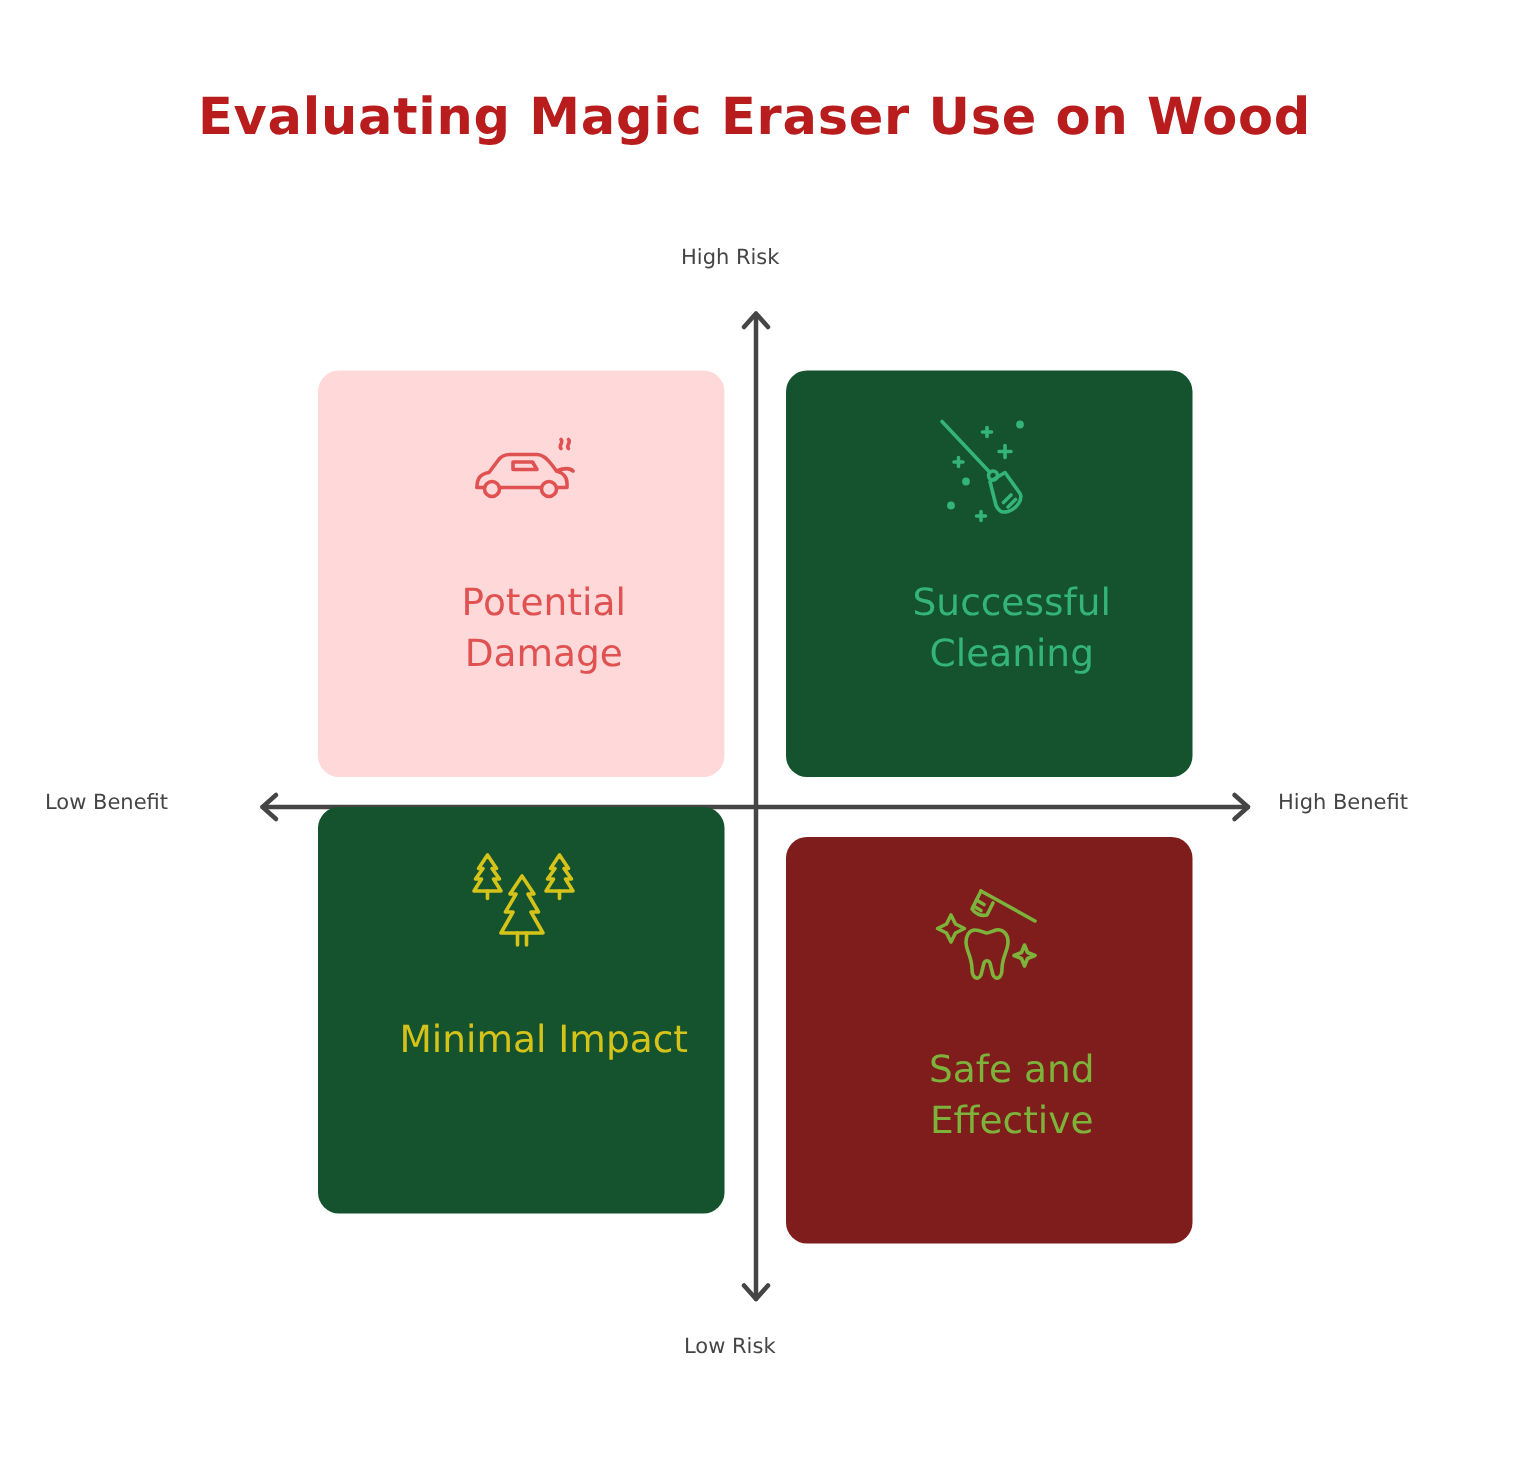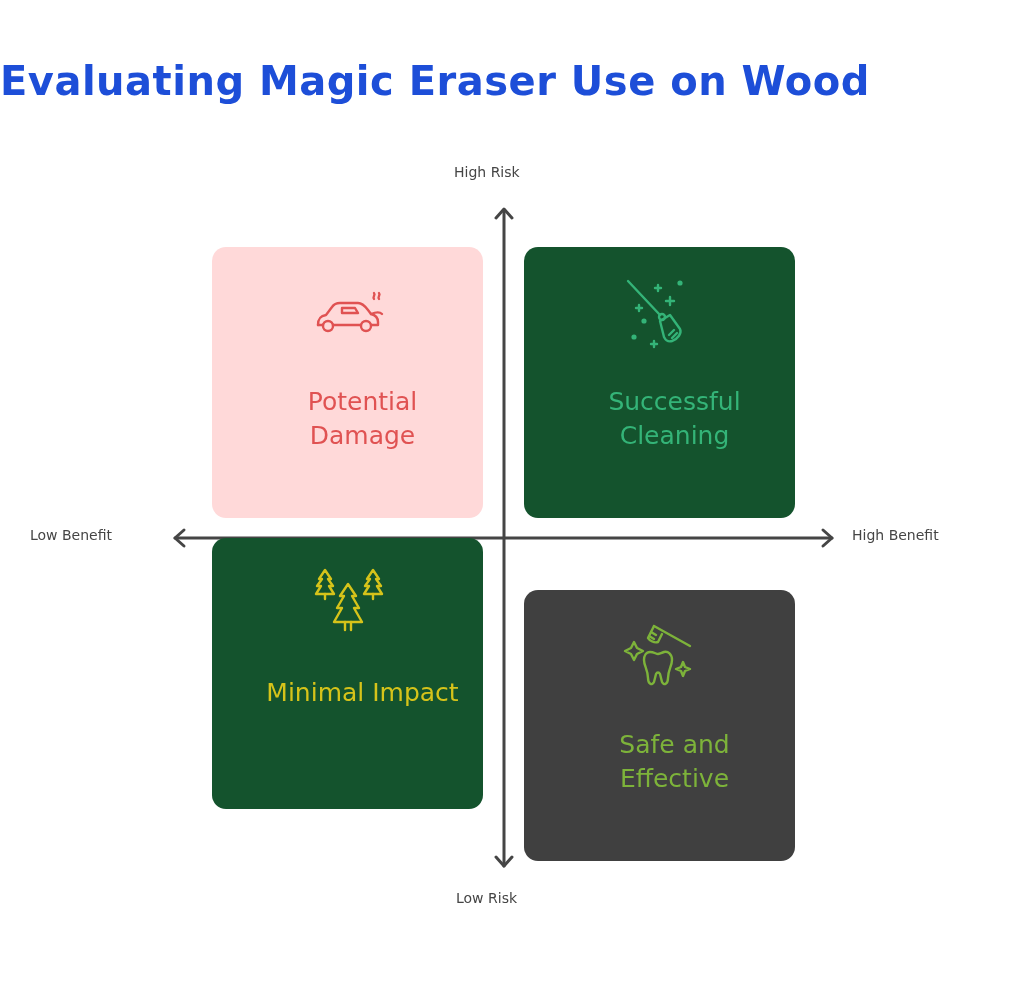--- a/index.html
+++ b/index.html
@@ -13,24 +13,24 @@
       position: relative;
       overflow: hidden;
       font-family: "DejaVu Sans", sans-serif;
       color: #454545;
     }
     .title {
       position: absolute;
       left: 0;
       top: 58px;
       width: 1006px;
-      text-align: left;
-      font-size: 40px;
+      text-align: center;
+      font-size: 34px;
       font-weight: bold;
-      color: #1d4ed8;
+      color: #b91c1c;
       letter-spacing: 0.5px;
     }
     .axis-label {
       position: absolute;
       font-size: 14px;
       color: #454545;
       white-space: nowrap;
     }
     .lbl-high-risk { left: 454px; top: 164px; }
     .lbl-low-risk { left: 456px; top: 890px; }
@@ -51,21 +51,21 @@
       width: 271px;
       height: 271px;
       border-radius: 14px;
       display: flex;
       flex-direction: column;
       align-items: center;
     }
     .q-tl { left: 212px; top: 247px; background: #ffd9d9; color: #e05252; }
     .q-tr { left: 524px; top: 247px; background: #14532d; color: #34b478; }
     .q-bl { left: 212px; top: 538px; background: #14532d; color: #d6c31a; }
-    .q-br { left: 524px; top: 590px; background: #404040; color: #7db33a; }
+    .q-br { left: 524px; top: 558px; background: #7f1d1d; color: #7db33a; }
 
     .q-icon {
       position: absolute;
       top: 28px;
       left: 50%;
       transform: translateX(-50%);
       width: 80px;
       height: 80px;
     }
     .q-icon svg { width: 80px; height: 80px; display: block; }

